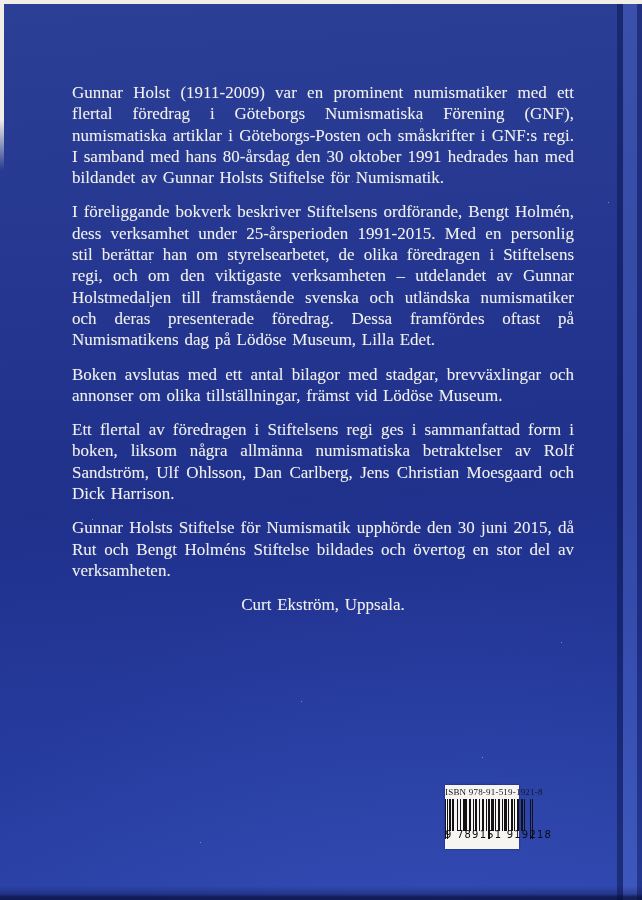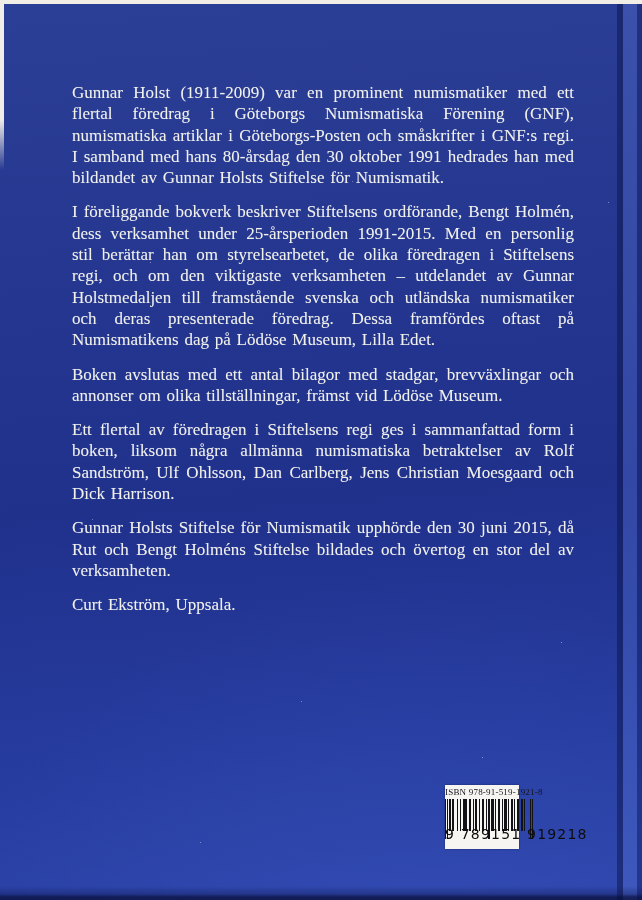--- a/index.html
+++ b/index.html
@@ -39,39 +39,39 @@
       118px 92px rgba(255,255,255,.35),262px 452px rgba(255,255,255,.35);}
   
   .text-block{
     position:absolute;left:72px;top:82px;width:502px;
     color:var(--text,#f1f1ec);
     font-size:17px;line-height:21.3px;
     text-align:justify;word-spacing:1.5px;
     text-shadow:0 0 1px rgba(240,240,255,.25);
   }
   .text-block p{margin:0 0 13px 0;}
-  .text-block p.signature{text-align:left;margin-top:9px;}
+  .text-block p.signature{text-align:center;margin-top:9px;}
   
   .barcode-box{
     position:absolute;left:445px;top:785px;width:74px;height:64px;
     background:var(--barcode-bg,#f6f5f1);
     box-shadow:0 0 2px rgba(0,0,20,.4);
   }
   .isbn-label{
     margin-top:2px;text-align:center;
     font-family:"Liberation Serif","DejaVu Serif",serif;
     font-size:9px;line-height:11px;color:#15151a;letter-spacing:.2px;
     white-space:nowrap;
   }
   .bars-wrap{position:relative;width:88px;height:40px;margin:1px auto 0;}
   .bars-wrap svg{display:block;width:88px;height:40px;}
   .barcode-digits{
     position:absolute;left:0;right:0;bottom:0;
     text-align:center;font-family:"DejaVu Sans","Liberation Sans",sans-serif;
-    font-size:14px;line-height:9px;color:#0d0d0d;letter-spacing:1.2px;
+    font-size:10px;line-height:9px;color:#0d0d0d;letter-spacing:1.2px;
     white-space:nowrap;
   }
 </style>
 </head>
 <body>
 
 <div class="cover">
   <div class="specks"></div>
 
   <div class="text-block">

